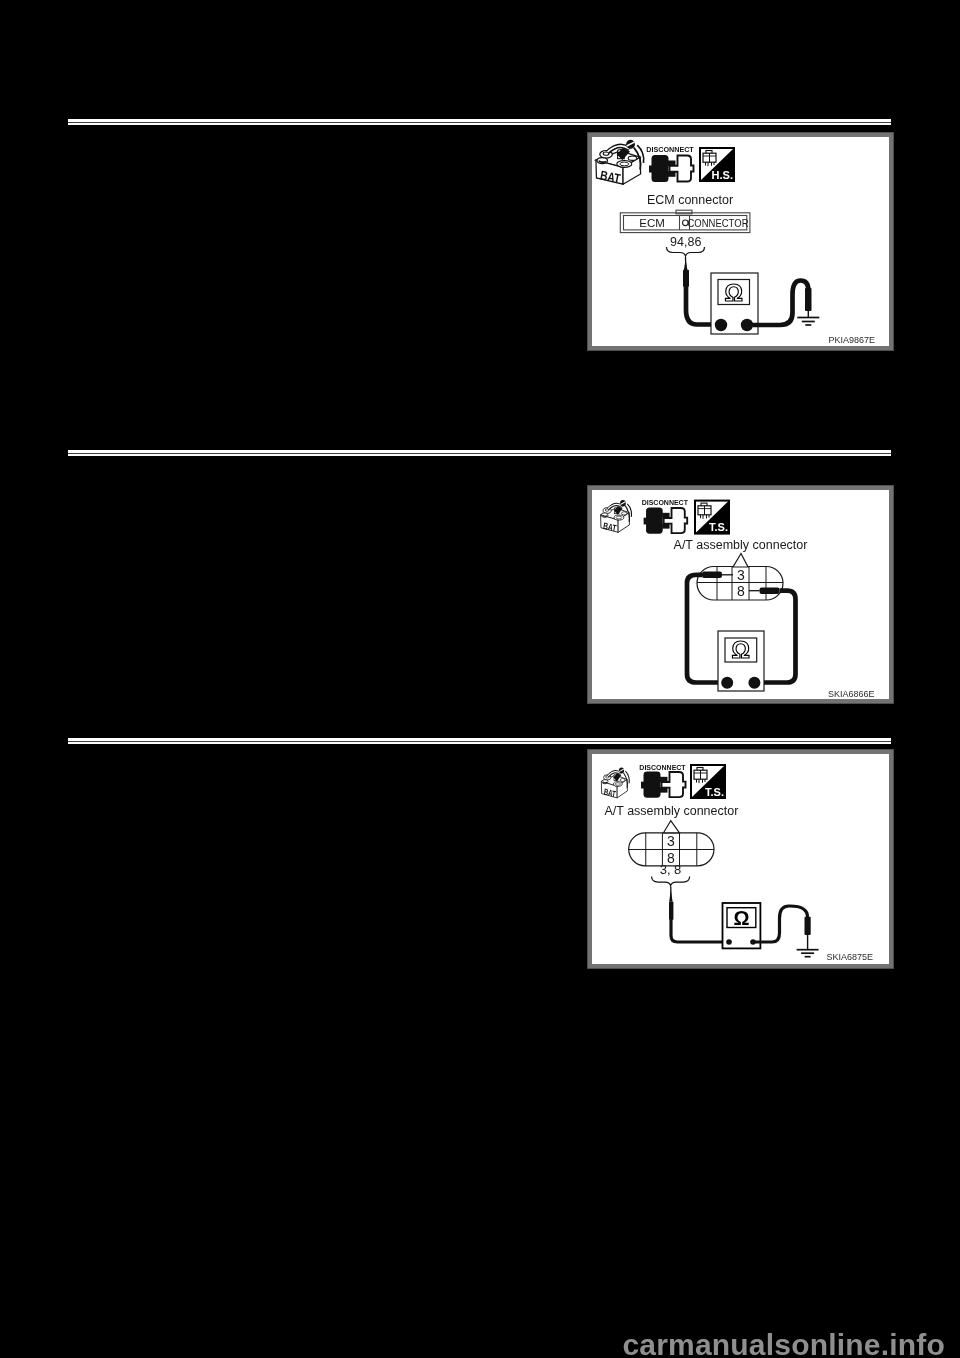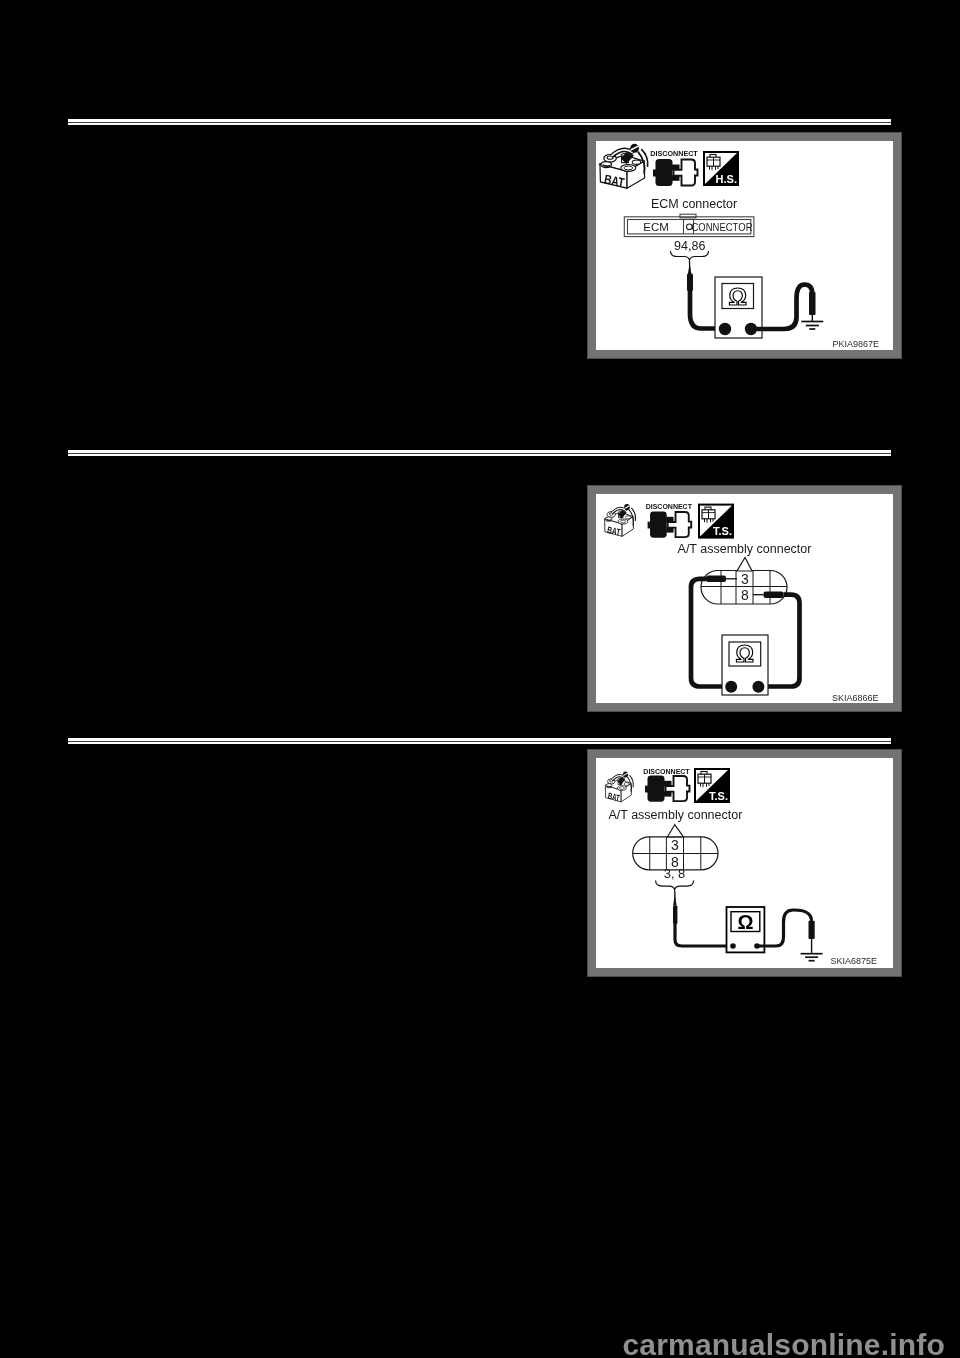--- a/index.html
+++ b/index.html
@@ -1,21 +1,21 @@
 <!DOCTYPE html>
 <html><head>
 <meta charset="utf-8">
 <style>
   html,body{margin:0;padding:0;background:#000;}
   #page{position:relative;width:960px;height:1358px;background:#000;overflow:hidden;
         font-family:"Liberation Sans",sans-serif;}
   .sep{position:absolute;left:68px;width:823px;height:1px;background:#3f3f3f;
        border-top:3px solid #fff;border-bottom:2px solid #fafafa;}
   .fig{position:absolute;left:588px;width:297px;background:#fff;
-       border:8px solid #737373;outline:1px solid #4f4f4f;}
+       border:4px solid #737373;outline:1px solid #4f4f4f;}
   svg{display:block}
   text{font-family:"Liberation Sans",sans-serif;}
   #wm{position:absolute;top:1328px;right:15px;color:#8f8f8f;
       font-size:30px;font-weight:bold;letter-spacing:0.2px;}
 </style>
 </head>
 <body>
 <div id="page">
 
 <svg width="0" height="0" style="position:absolute">

